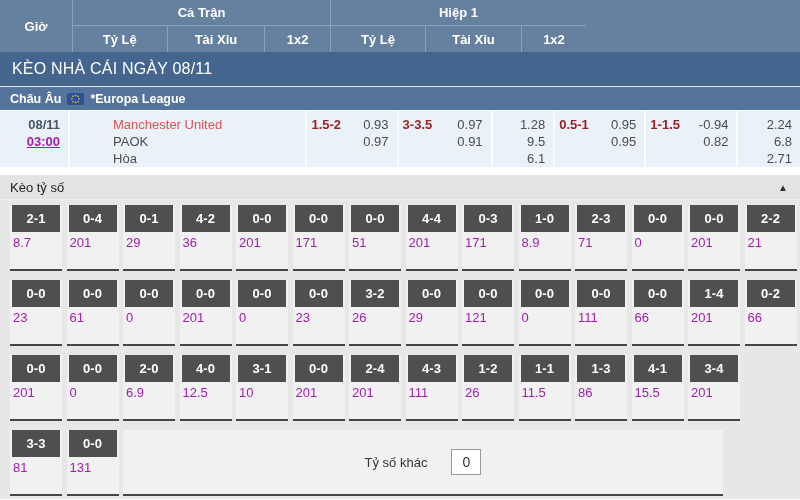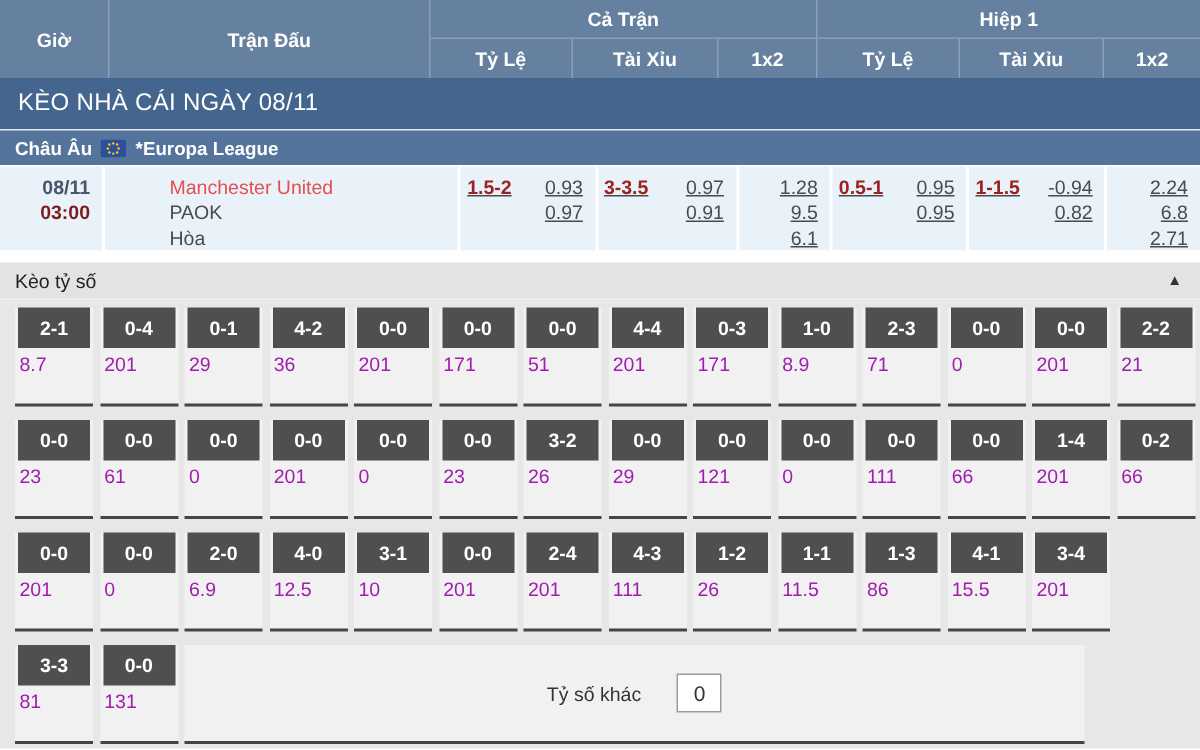--- a/index.html
+++ b/index.html
@@ -27,27 +27,27 @@
 
   
   .league { height:24px; background:#54749c; border-top:1px solid #dfe7ef; color:#fff;
             font-size:12.5px; font-weight:700; display:flex; align-items:center; padding-left:10px; gap:6px; }
 
   
   .mrow { height:57px; background:#e9f1f9; border-top:1px solid #fff; display:flex; font-size:13px; color:#4b4b4b; }
   .mcell { border-right:2px solid #fff; padding-top:5px; }
   .mcell:last-child { border-right:none; }
   .c-time { width:73px; text-align:right; padding-right:8px; line-height:17px; color:#4a5568; font-weight:700; }
-  .c-time .t { color:#7f1d1d; }
+  .c-time .t { color:#a21caf;text-decoration:underline; }
   .c-match { width:214px; padding-left:10px; line-height:17px;margin-left:33px; }
   .c-match .home { color:#e2504f; }
   .ocell { padding-left:4px; padding-right:8px; }
   .c-fh { width:95px; } .c-fou { width:98px; } .c-f1x2 { width:65px; }
   .c-hh { width:95px; } .c-hou { width:96px; } .c-h1x2 { width:64px; }
-  .oline { display:flex; justify-content:space-between; line-height:17px;text-decoration:underline; }
+  .oline { display:flex; justify-content:space-between; line-height:17px; }
   .hline { color:#9c2121; font-weight:700; }
   .oval { margin-left:auto; color:#4c4c4c; }
 
   
   .gap { height:8px; background:#fff; }
 
   
   .sec-head { height:25px; background:#e3e3e3; display:flex; align-items:center;
               justify-content:space-between; padding:0 12px 0 10px; font-size:13px; color:#222;
               border-bottom:1px solid #efefef; }
@@ -64,21 +64,20 @@
   .other-cell input { width:30px; height:26px; border:1px solid #9a9a9a; background:#fff;
                       text-align:center; font-size:14px; color:#333; font-family:inherit; }
 </style>
 </head>
 <body>
 
 <div>
 
   <div class="thead">
     <div class="th th-time">Giờ</div>
-    <div class="th th-match">Trận Đấu</div>
     <div class="th-group g1">
       <div class="group-label">Cả Trận</div>
       <div class="subrow">
         <div class="sub">Tỷ Lệ</div>
         <div class="sub">Tài Xỉu</div>
         <div class="sub">1x2</div>
       </div>
     </div>
     <div class="th-group g2">
       <div class="group-label">Hiệp 1</div>

